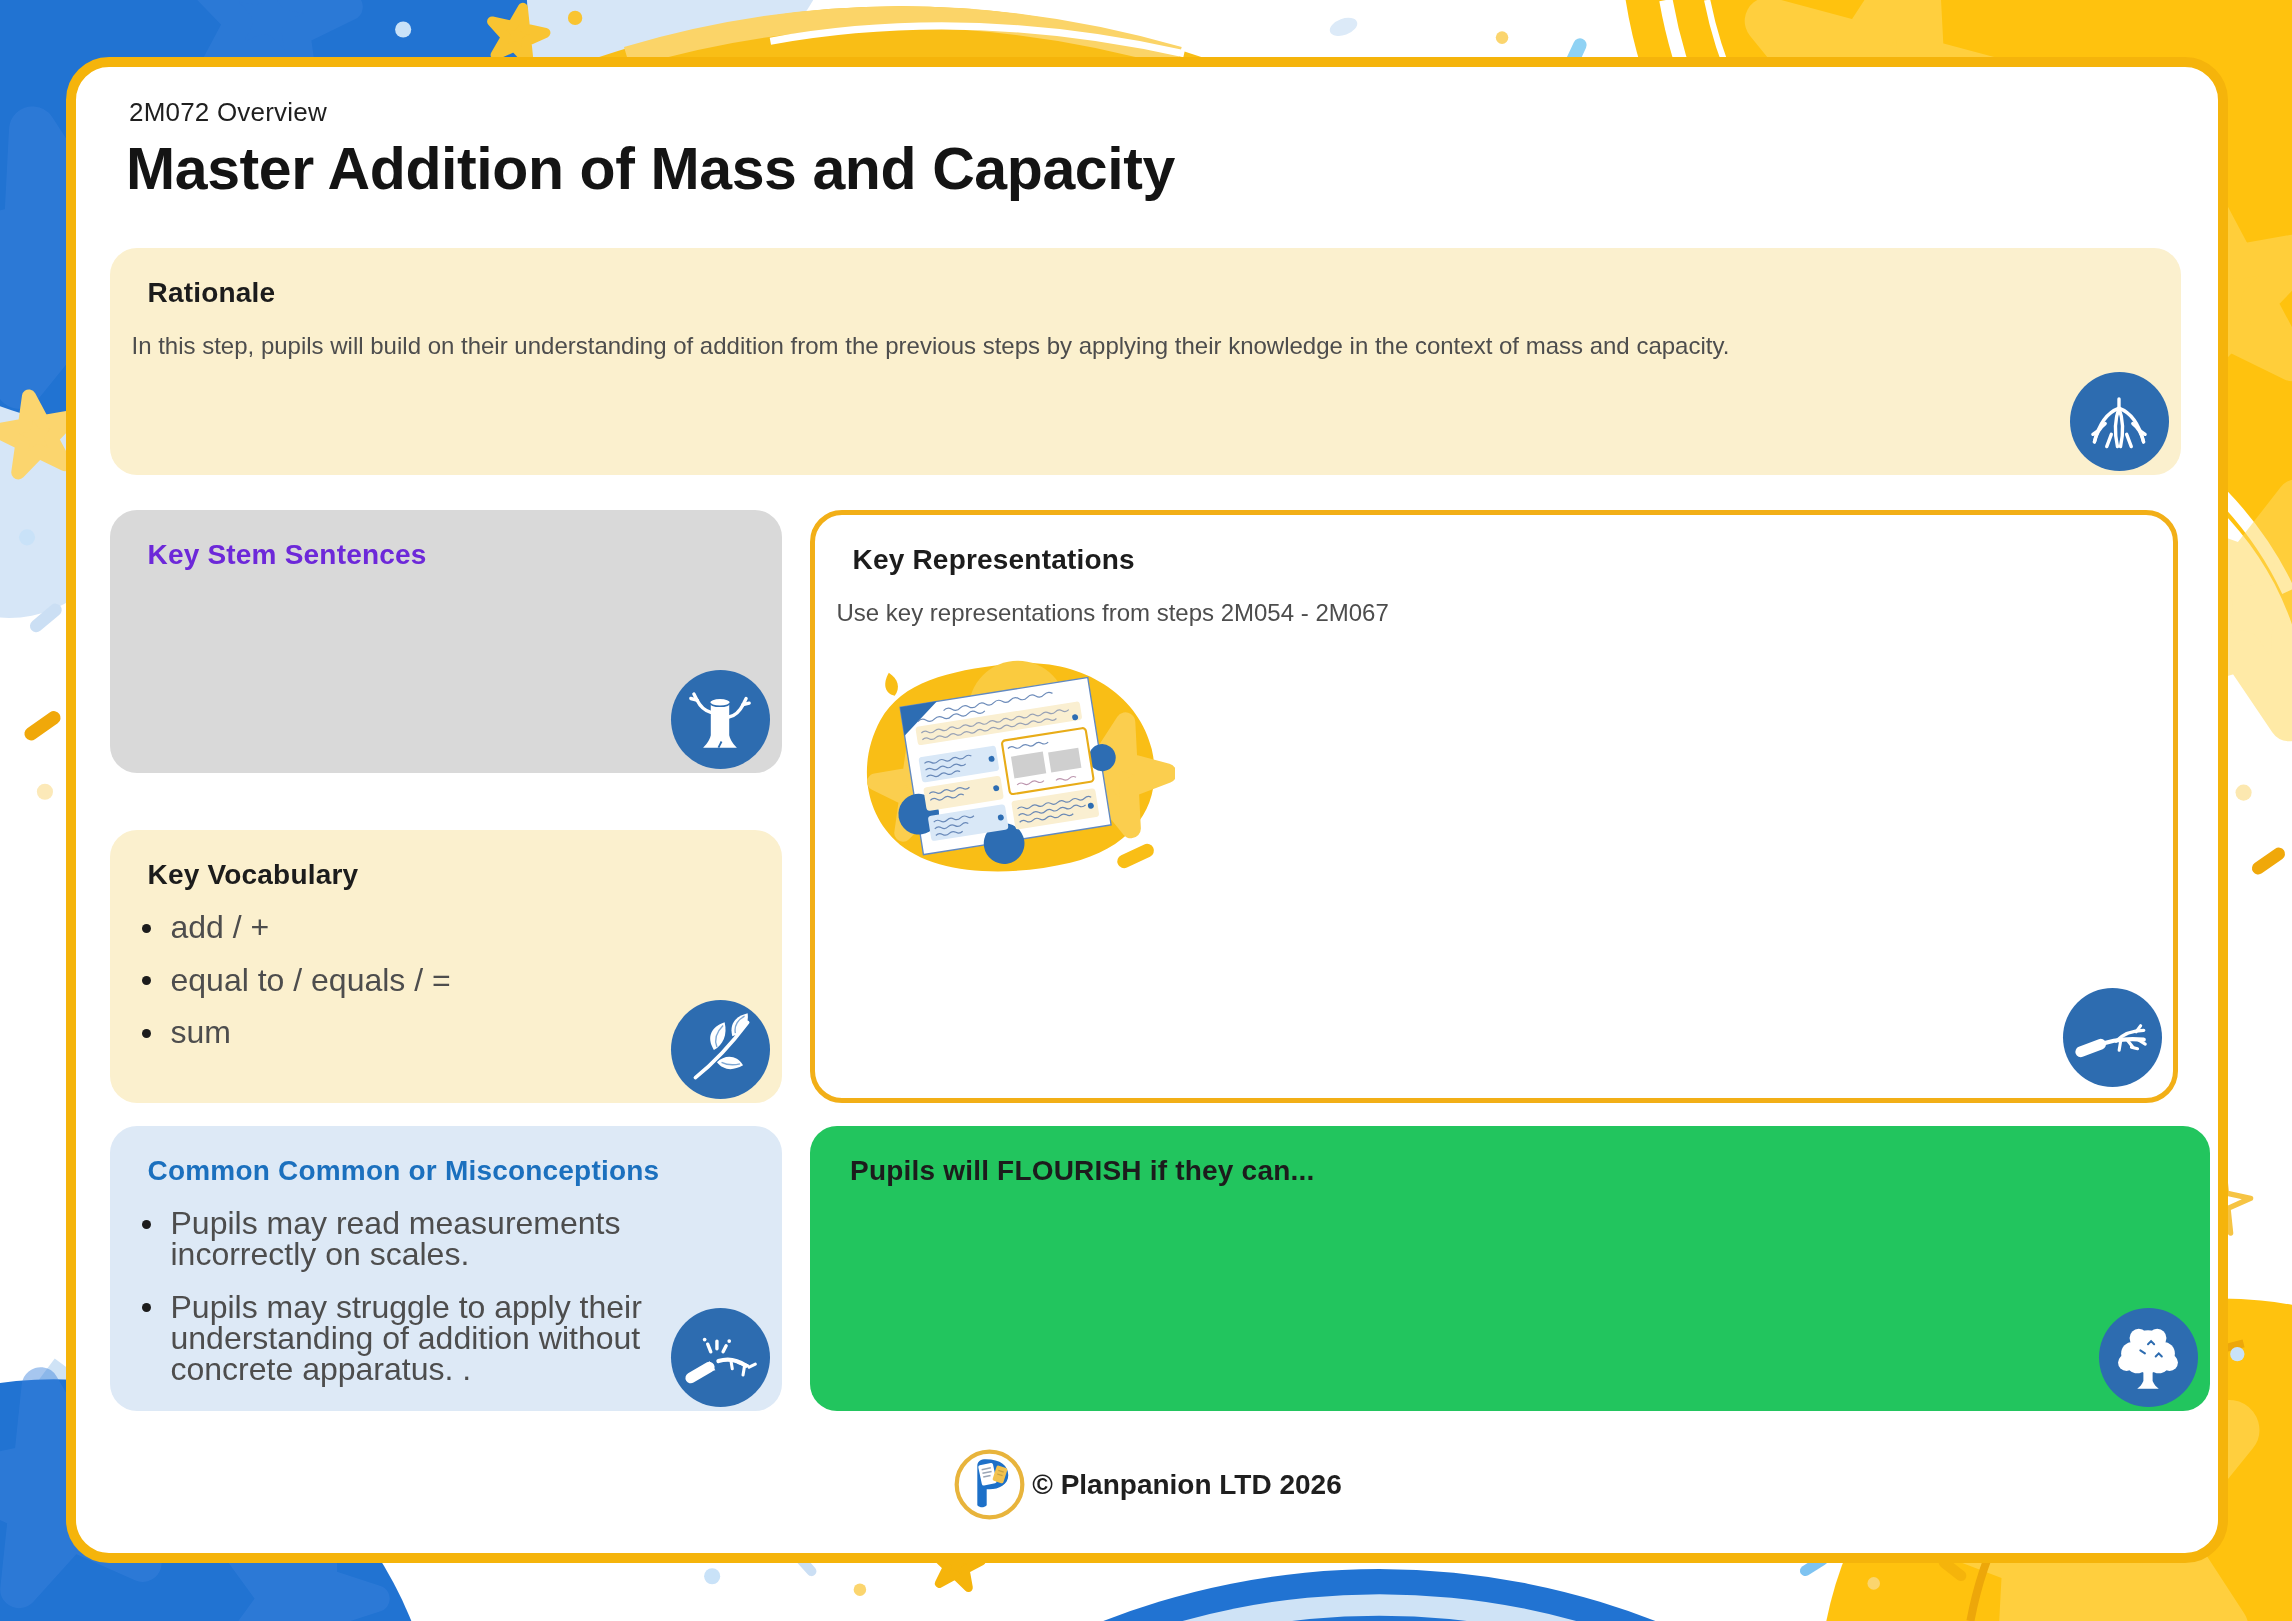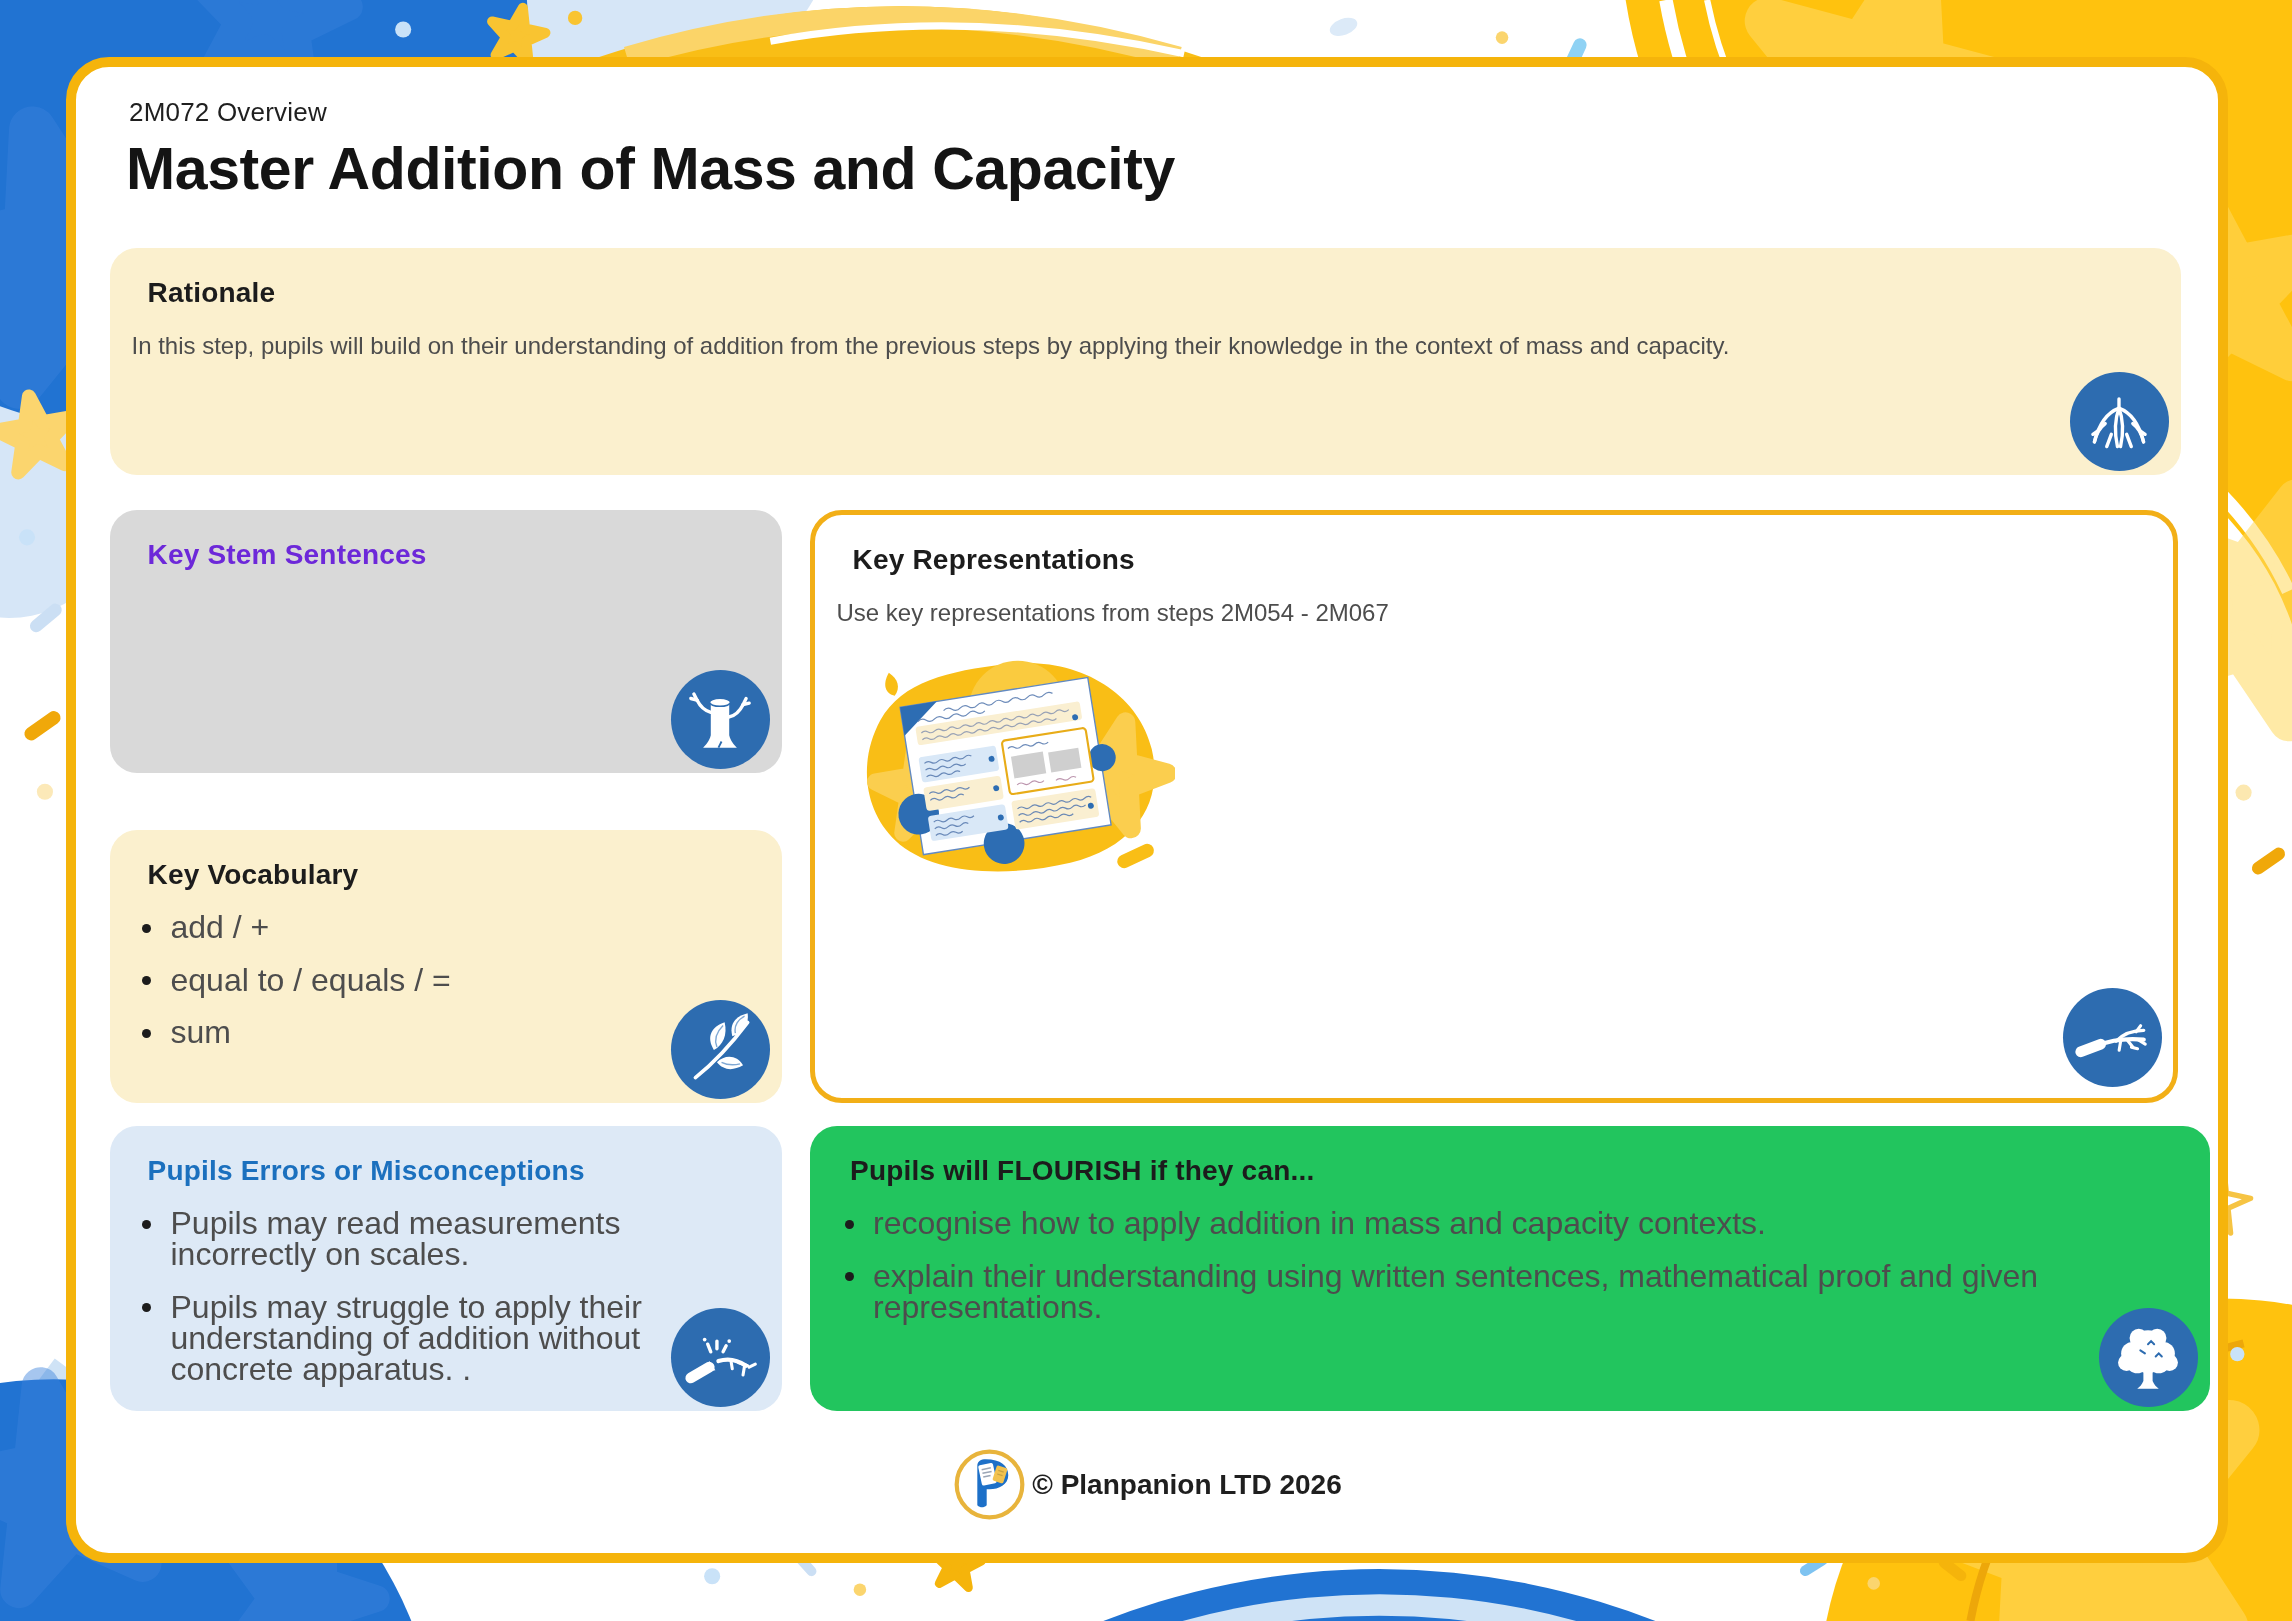--- a/index.html
+++ b/index.html
@@ -250,21 +250,21 @@
         <path d="M37 29 l4 5" stroke-width="2"></path>
         <path d="M33 30 l-1 6" stroke-width="2"></path>
         <path d="M43 24 l3 -4" stroke-width="2"></path>
         <path d="M44 29 l5 3" stroke-width="2"></path>
         <path d="M40 34 l4 1" stroke-width="2"></path>
       </svg>
     </div>
   </section>
 
   <section class="panel p-errors">
-    <h2>Pupils Errors or Misconceptions</h2>
+    <h2>Common Common or Misconceptions</h2>
     <ul class="bullets">
       <li>Pupils may read measurements incorrectly on scales.</li>
       <li>Pupils may struggle to apply their understanding of addition without concrete apparatus. .</li>
     </ul>
     <div class="badge b-br">
       <svg viewBox="0 0 56 56" fill="none" stroke="#ffffff" stroke-linecap="round">
         <path d="M9 41 L21 34" stroke-width="7"></path>
         <path d="M21 30 l4 6 l-6 1 Z" fill="#ffffff" stroke="none"></path>
         <path d="M27 30 C33 28 39 29 45 33" stroke-width="2.8"></path>
         <path d="M35 29 l1 6" stroke-width="2"></path>
@@ -275,24 +275,20 @@
         <path d="M26 22 v-5" stroke-width="2.2"></path>
         <path d="M30 24 l2 -4" stroke-width="2.2"></path>
         <circle cx="18" cy="16" r="1.2" fill="#ffffff" stroke="none"></circle>
         <circle cx="34" cy="17" r="1.2" fill="#ffffff" stroke="none"></circle>
       </svg>
     </div>
   </section>
 
   <section class="panel p-flourish">
     <h2>Pupils will FLOURISH if they can...</h2>
-    <ul class="bullets">
-      <li>recognise how to apply addition in mass and capacity contexts.</li>
-      <li>explain their understanding using written sentences, mathematical proof and given representations.</li>
-    </ul>
     <div class="badge b-br">
       <svg viewBox="0 0 56 56">
         <g fill="#ffffff">
           <circle cx="28" cy="20" r="10"></circle>
           <circle cx="18" cy="25" r="7.5"></circle>
           <circle cx="38" cy="25" r="7.5"></circle>
           <circle cx="22" cy="15" r="6"></circle>
           <circle cx="34" cy="15" r="6"></circle>
           <circle cx="14" cy="31" r="5.5"></circle>
           <circle cx="42" cy="31" r="5.5"></circle>

